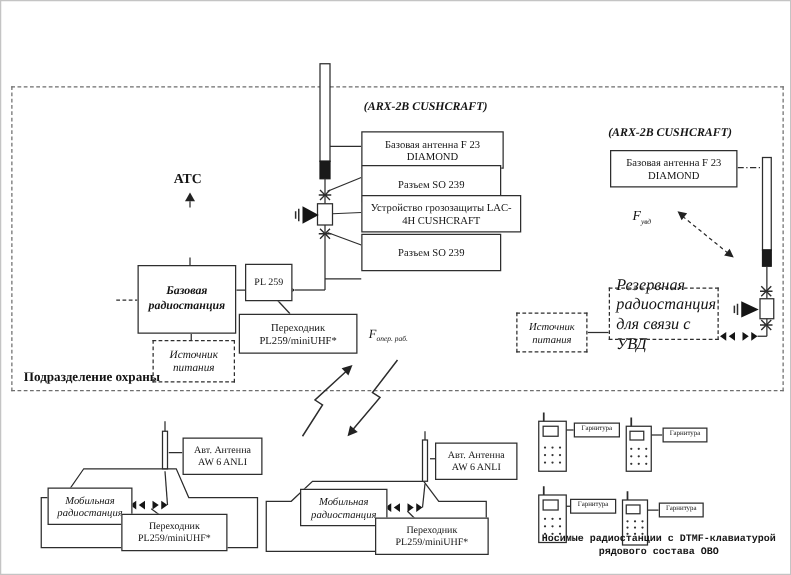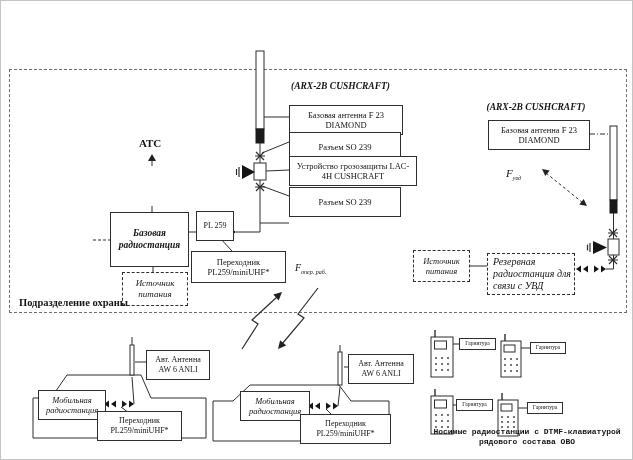--- a/index.html
+++ b/index.html
@@ -250,21 +250,21 @@
   <div class="lbl bd it" style="left:475px;top:101px;width:120px;font-size:9.5px;">(ARX-2B CUSHCRAFT)</div>
 
   <div class="box" style="left:487px;top:119px;width:102px;height:27px;">Базовая антенна F 23 DIAMOND</div>
 
   <div class="lbl freq" style="left:505px;top:166px;">
     <span>F</span><sub>увд</sub>
   </div>
 
   <div class="box dashed it" style="left:412px;top:249px;width:57px;height:32px;font-size:8.5px;">Источник питания</div>
 
-  <div class="box dashed it" style="left:486px;top:252px;width:88px;height:42px;font-size:10px;text-align:left;justify-content:flex-start;padding-left:5px;">Резервная радиостанция для связи с УВД</div>
+  <div class="box dashed it" style="left:486px;top:229px;width:88px;height:42px;font-size:13px;text-align:left;justify-content:flex-start;padding-left:5px;">Резервная радиостанция для связи с УВД</div>
 
   <div class="lbl freq" style="left:294px;top:261px;font-size:10px;">
     <span>F</span><sub>опер. раб.</sub>
   </div>
 
   <div class="box" style="left:145px;top:349px;width:64px;height:26px;font-size:8px;">Авт. Антенна AW 6 ANLI</div>
   <div class="box it" style="left:37px;top:389px;width:68px;height:28px;font-size:8.5px;">Мобильная радиостанция</div>
   <div class="box" style="left:96px;top:410px;width:85px;height:26px;font-size:8px;">Переходник PL259/miniUHF*</div>
 
   <div class="box" style="left:347px;top:353px;width:66px;height:26px;font-size:8px;">Авт. Антенна AW 6 ANLI</div>

